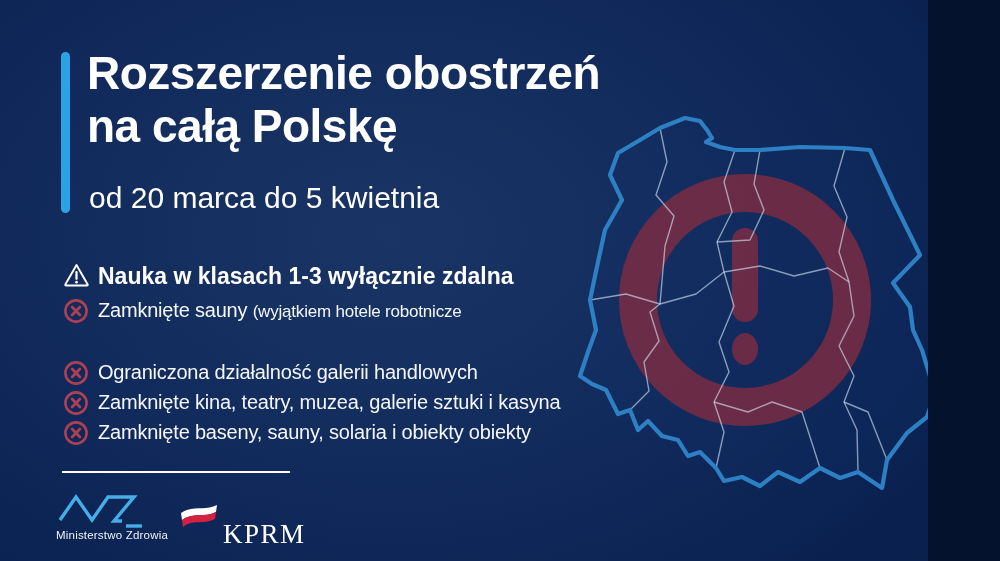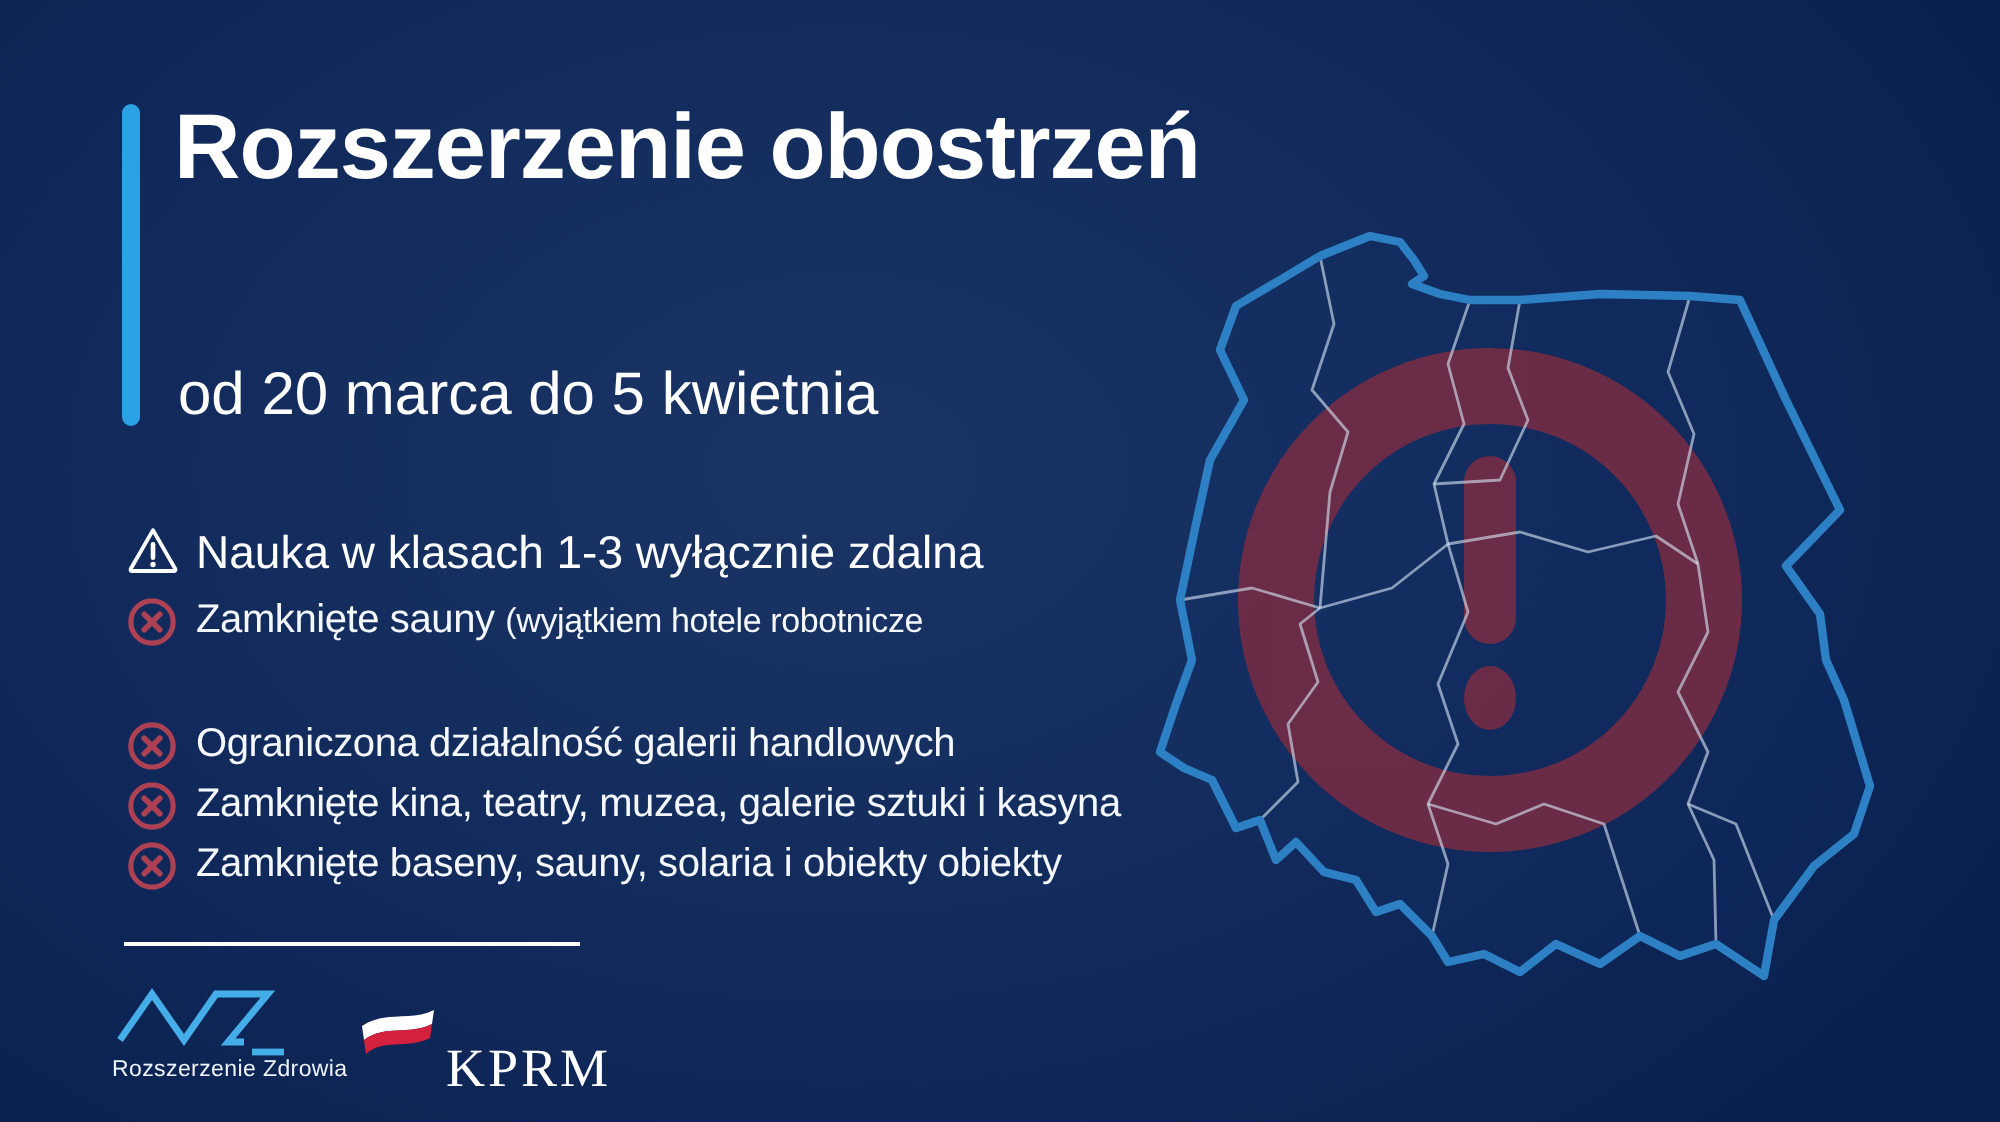--- a/index.html
+++ b/index.html
@@ -1,28 +1,28 @@
 <!DOCTYPE html>
 <html><head>
 <meta charset="utf-8">
 <style>
   html,body{margin:0;padding:0;}
   body{font-family:"Liberation Sans", sans-serif; background:#04122e;}
   .stage{
-    position:relative; width:1000px; height:561px; overflow:hidden;
+    position:relative; width:928px; height:561px; overflow:hidden;
     background:radial-gradient(ellipse 900px 620px at 42% 42%, #1a3565 0%, #10295a 45%, #0a2150 72%, #081c45 100%);
   }
   
   .accent-bar{position:absolute; left:61px; top:52px; width:9px; height:161px; border-radius:5px; background:#2aa2e5;}
   .title{position:absolute; left:87px; top:47px; color:#ffffff; font-size:46px; line-height:53px; font-weight:700; letter-spacing:-0.5px; white-space:nowrap;}
   .subtitle{position:absolute; left:89px; top:181px; color:#ffffff; font-size:30px; font-weight:400; white-space:nowrap;}
   
   .row{position:absolute; left:63px; display:flex; align-items:flex-start;}
   .row .ic{flex:0 0 auto; width:27px; margin-right:8px;}
-  .heading-text{color:#ffffff; font-size:23px; font-weight:400; white-space:nowrap; padding-top:1px;}
+  .heading-text{color:#ffffff; font-size:23px; font-weight:700; white-space:nowrap; padding-top:1px;}
   .item-text{color:#f4f7fb; font-size:20px; font-weight:400; line-height:25px; letter-spacing:-0.2px; white-space:nowrap;}
   .note{font-size:17px; letter-spacing:-0.2px;margin-top:48px;}
   
   .divider{position:absolute; left:62px; top:471px; width:228px; height:2px; background:#ffffff;}
   .mz-label{position:absolute; left:56px; top:529px; color:#eef3f8; font-size:11.5px; letter-spacing:0.2px; white-space:nowrap;}
   .kprm-label{position:absolute; left:223px; top:498px; color:#ffffff; font-family:"Liberation Serif", serif; font-size:27px; letter-spacing:1.5px; white-space:nowrap;margin-top:21px;}
   svg{display:block;}
   .abs{position:absolute;}
 </style>
 </head>
@@ -53,20 +53,21 @@
       <polyline points="204,302 238,312 262,302 292,312 310,368"></polyline>
       <polyline points="334,302 358,312 377,360"></polyline>
     </g>
 
     <path d="M108,53 L130,40 L150,28 L175,18 L190,21 L197,30 L202,38 L196,42 L210,47 L225,50 L250,50 L290,47 L335,48 L360,50 L383,100 L410,155 L383,183 L400,207 L403,230 L412,250 L425,293 L417,317 L397,333 L377,360 L372,388 L348,372 L330,378 L310,368 L290,382 L268,372 L250,386 L232,377 L214,381 L206,368 L190,352 L178,356 L168,340 L152,336 L138,321 L128,330 L120,310 L108,314 L96,290 L82,284 L70,276 L78,252 L86,230 L80,200 L88,162 L95,130 L112,100 L100,75 Z" fill="none" stroke="#2d80c3" stroke-width="4.2" stroke-linejoin="round"></path>
   </svg>
 
   <div class="accent-bar"></div>
   <div class="title">
     <div>Rozszerzenie obostrzeń</div>
+    <div>na całą Polskę</div>
   </div>
   <div class="subtitle">od 20 marca do 5 kwietnia</div>
 
   <div class="row" style="top:262px;">
     <span class="ic">
       <svg width="27" height="26" viewBox="0 0 28 27">
         <path d="M14 3.2 L25.6 23.4 Q25.9 24.4 24.8 24.4 L3.2 24.4 Q2.1 24.4 2.4 23.4 Z" fill="none" stroke="#ffffff" stroke-width="2" stroke-linejoin="round"></path>
         <line x1="14" y1="10.5" x2="14" y2="17.5" stroke="#ffffff" stroke-width="2.4" stroke-linecap="round"></line>
         <circle cx="14" cy="21" r="1.4" fill="#ffffff"></circle>
       </svg>
@@ -120,21 +121,21 @@
     </span>
     <span class="item-text">Zamknięte baseny, sauny, solaria i obiekty obiekty</span>
   </div>
 
   <div class="divider"></div>
 
   <svg class="abs" style="left:56px; top:487px;" width="95" height="42" viewBox="0 0 95 42" aria-hidden="true">
     <path d="M4,33 L20,10 L36,33 L52,10 L78,10 L58,34 L66,34" fill="none" stroke="#45aee8" stroke-width="3.4" stroke-linejoin="miter"></path>
     <line x1="70" y1="39" x2="86" y2="39" stroke="#45aee8" stroke-width="3.4"></line>
   </svg>
-  <div class="mz-label">Rozszerzenie Zdrowia</div>
+  <div class="mz-label">Ministerstwo Zdrowia</div>
 
   <svg class="abs" style="left:179px; top:501px;" width="40" height="28" viewBox="0 0 40 28" aria-hidden="true">
     <path d="M2,12 C14,4 26,10 38,4 L37,11 C25,17 14,11 3,19 Z" fill="#ffffff"></path>
     <path d="M3,19 C14,11 25,17 37,11 L36,18 C24,24 13,18 4,26 Z" fill="#d4213d"></path>
   </svg>
   <div class="kprm-label">KPRM</div>
 
 </div>
 
 </body></html>

